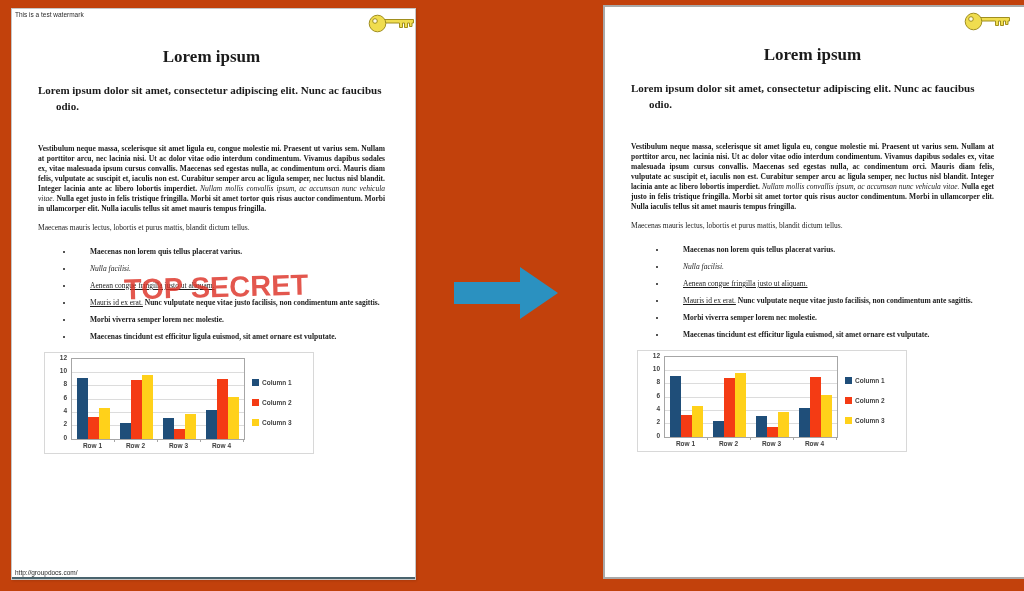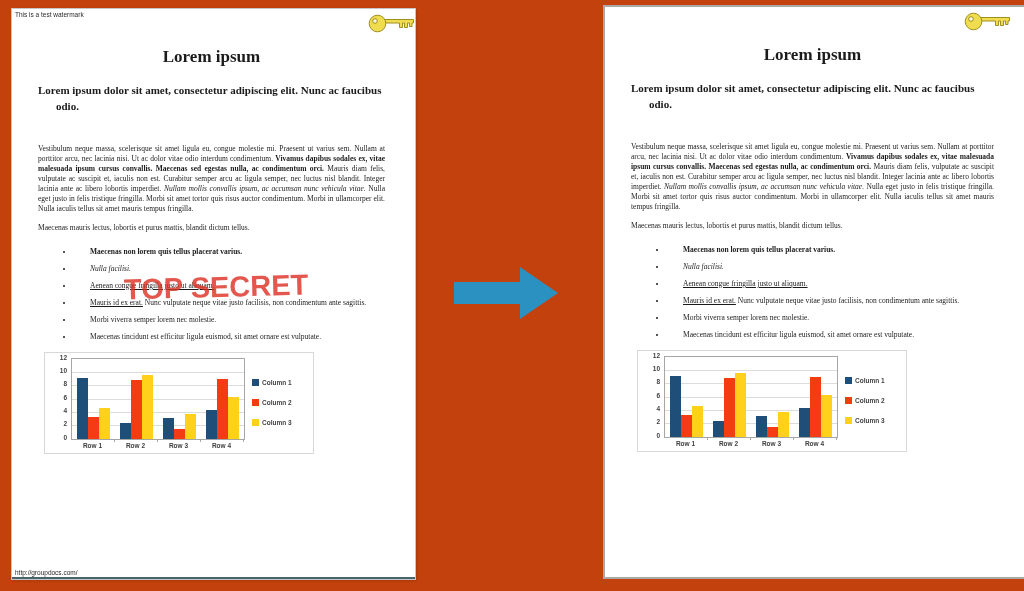--- a/index.html
+++ b/index.html
@@ -16,21 +16,21 @@
   .key-badge{position:absolute;top:2px;width:47px;height:25px;}
   .page-left .key-badge{right:0px;}
   .page-right .key-badge{right:13px;}
 
   
   .doc{padding:38px 30px 0 26px;}
   .doc-title{margin:0 0 16px;font-size:17px;font-weight:bold;text-align:center;line-height:1.2;}
   .doc-subtitle{margin:0 0 30px;font-size:11px;font-weight:bold;line-height:1.4;
                 padding-left:18px;text-indent:-18px;}
   .doc-para{margin:0 0 9px;font-size:7.5px;line-height:1.33;text-align:justify;}
-  .seg-normal{font-weight:normal;}
+  .seg-normal{font-weight:bold;}
   .seg-bold{font-weight:bold;}
   .seg-italic{font-style:italic;}
   .seg-underline{text-decoration:underline;}
   .doc-bullets{margin:14px 0 0;padding:0 0 0 36px;list-style:disc outside;}
   .doc-bullets li{font-size:7.5px;line-height:1.33;margin:0 0 7px;padding-left:16px;}
 
   
   .chart{position:relative;width:268px;height:100px;margin:10px 0 0 6px;background:#fff;
          border:1px solid #d8d8d8;font-family:"Liberation Sans","DejaVu Sans",sans-serif;}
   .chart-plot-area{position:absolute;left:26px;top:5px;width:172px;height:80px;

